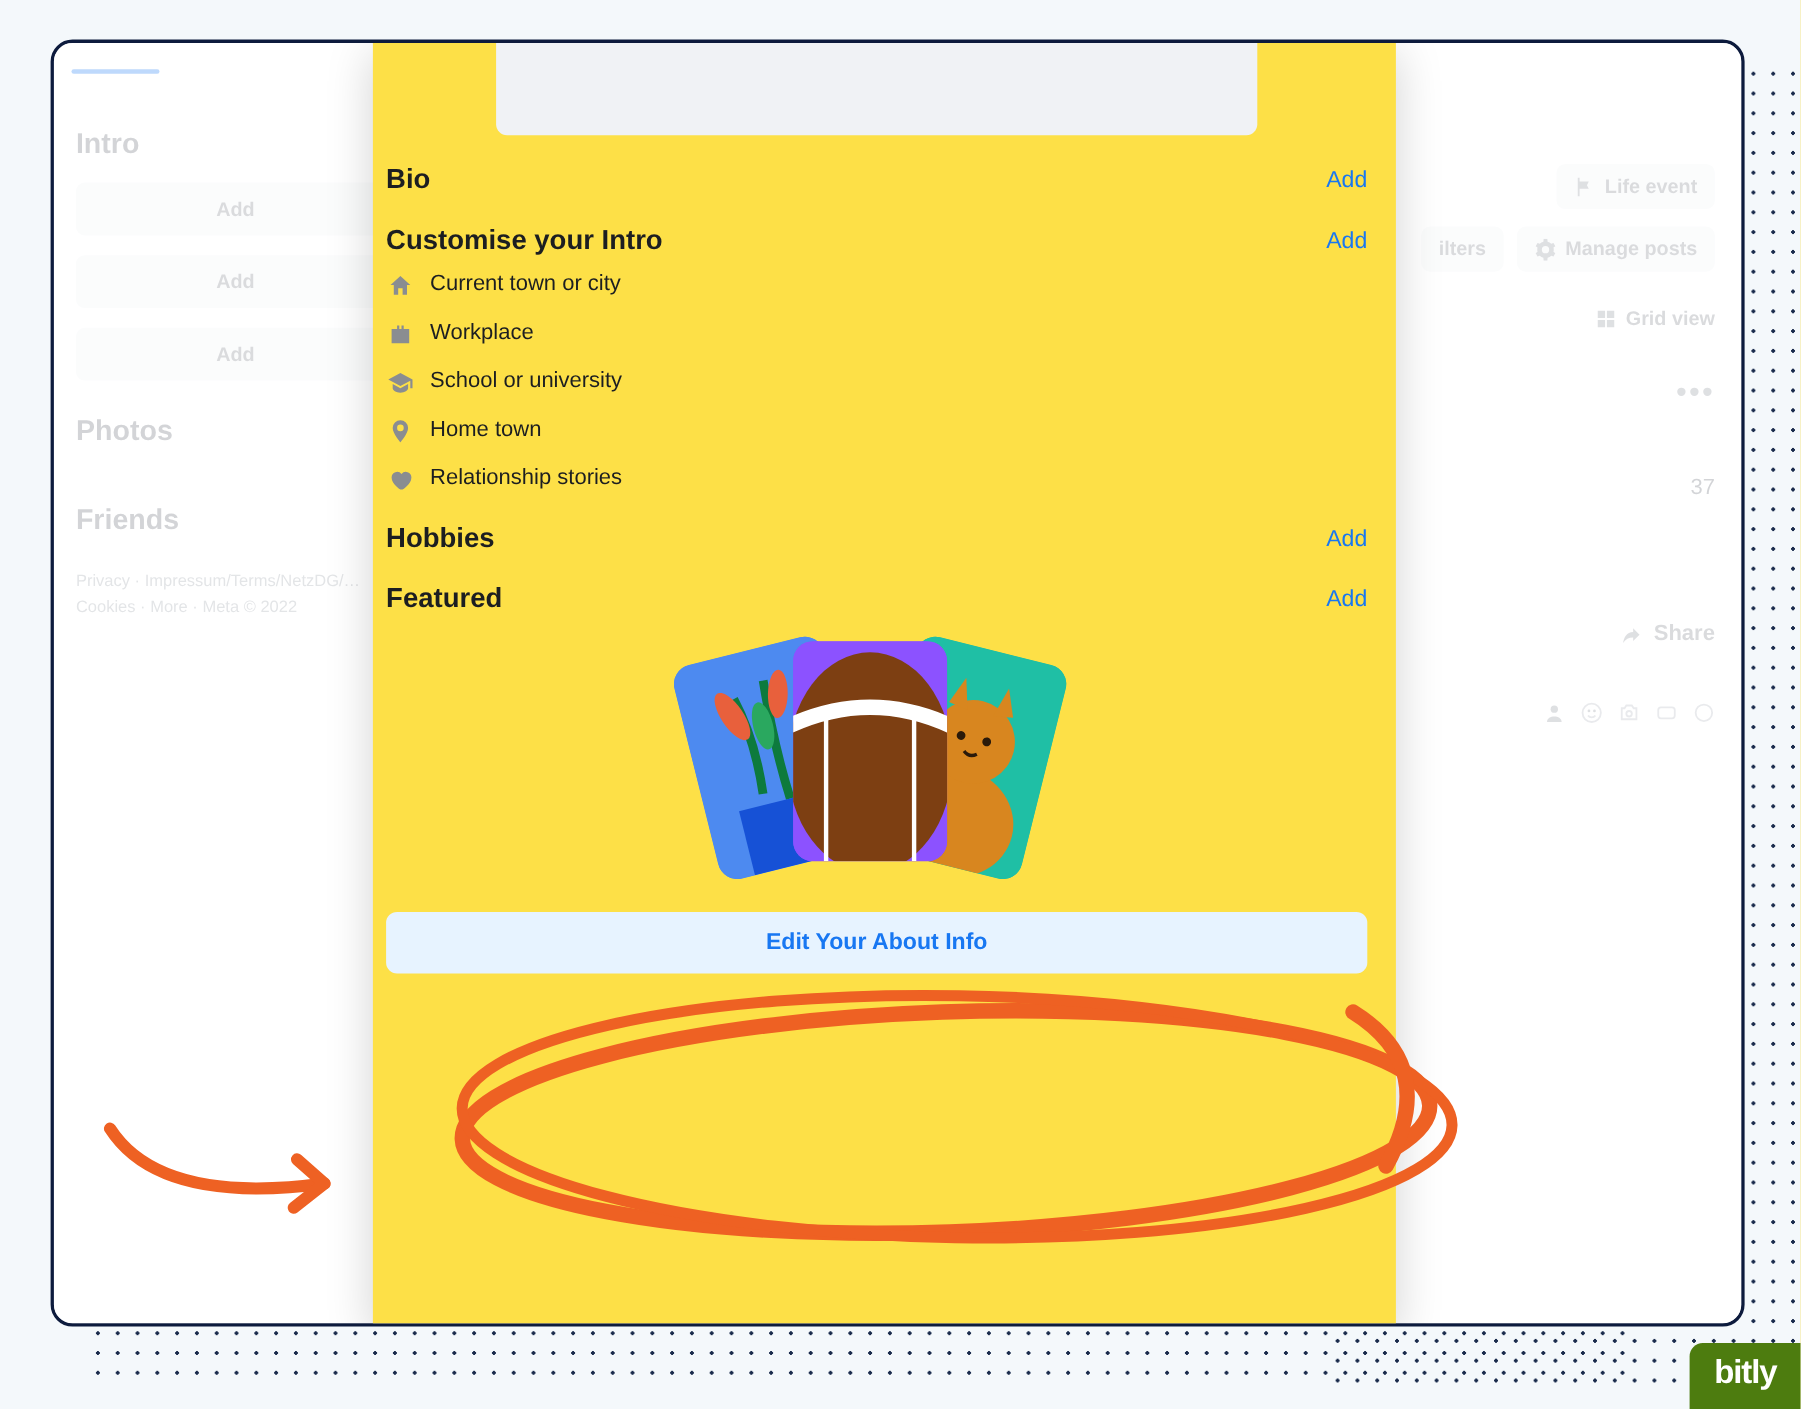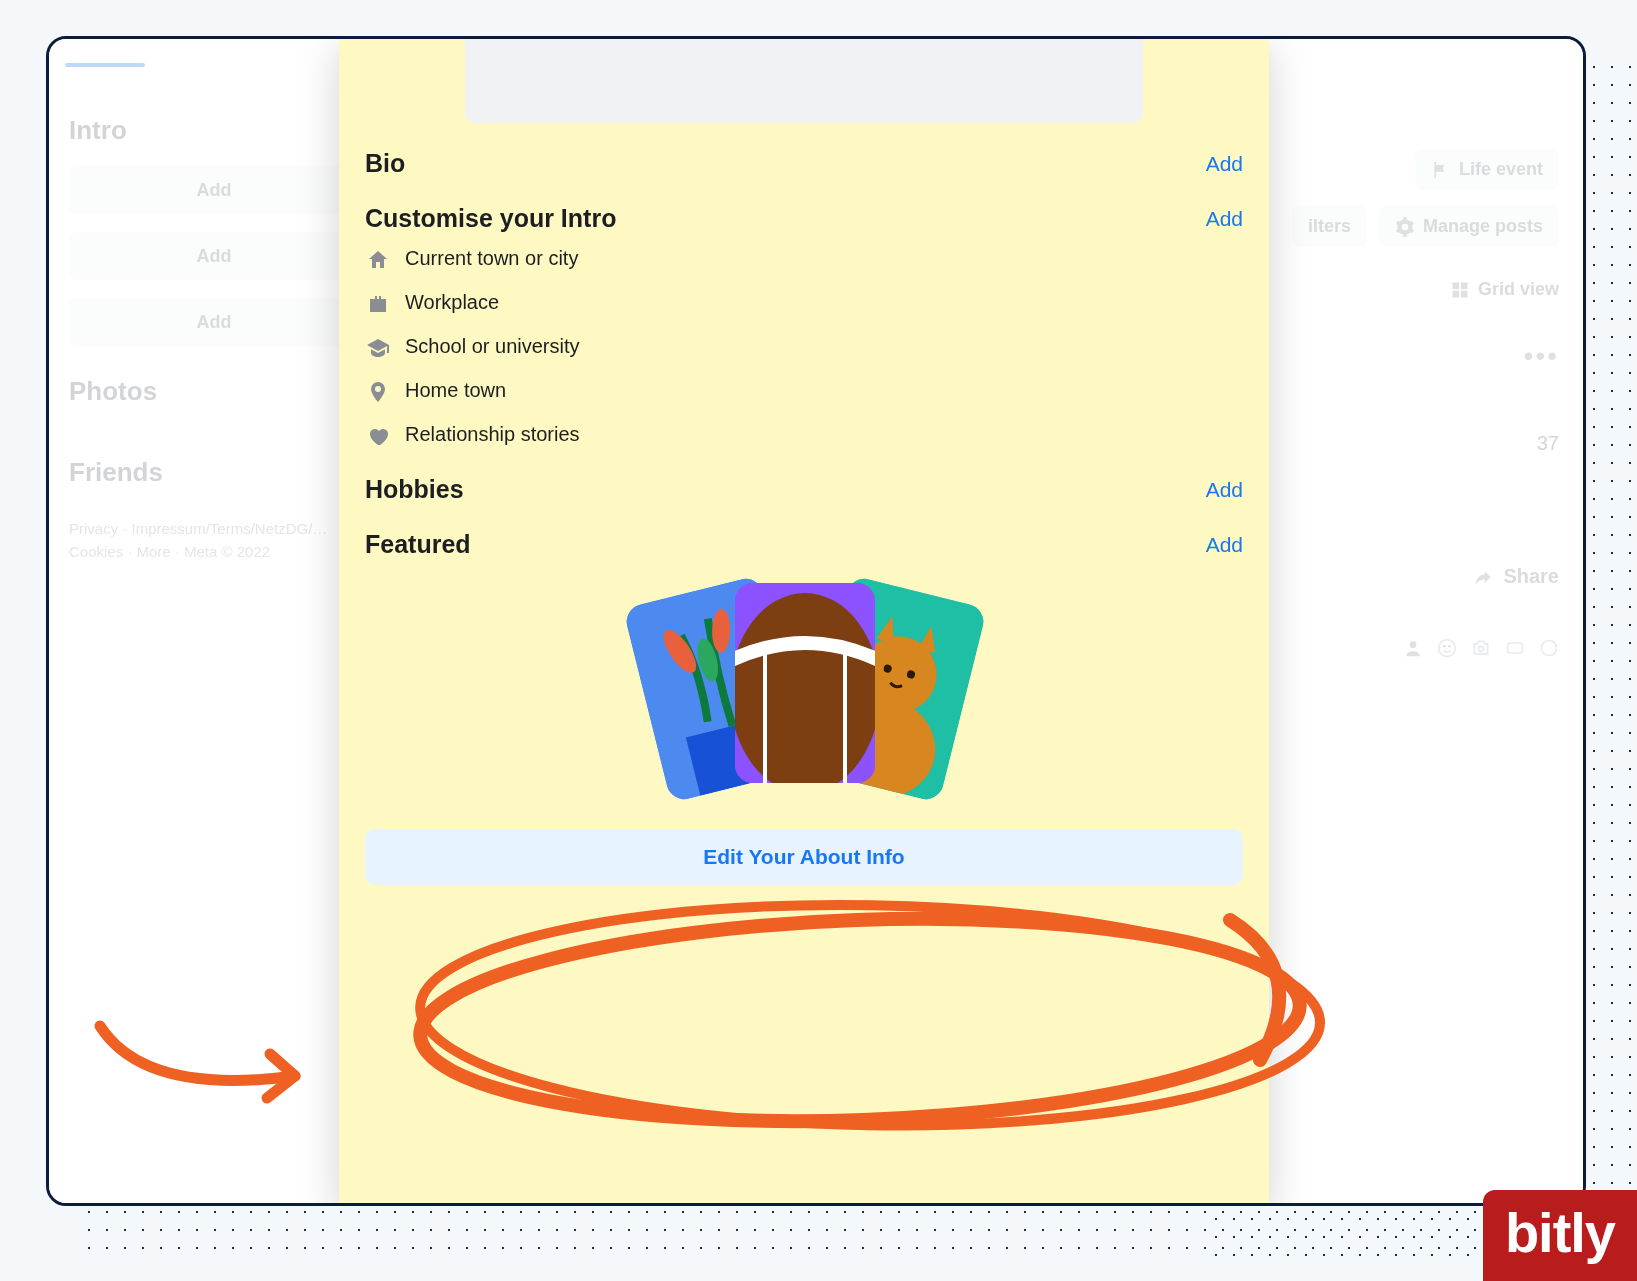--- a/index.html
+++ b/index.html
@@ -122,24 +122,24 @@
   .share-row { display:flex;align-items:center;justify-content:flex-end;gap:10px;font-weight:600;font-size:20px;color:#7a7f87;margin-top:110px;}
   .reaction-row { display:flex;align-items:center;justify-content:flex-end;gap:14px;font-size:22px;color:#b0b5bd;margin-top:50px;}
 
   
   .modal {
     position: absolute;
     top: 0;
     left: 290px;
     width: 930px;
     height: 1170px;
-    background: #fef9c3;
+    background: #fde047;
     z-index: 10;
     box-shadow: 0 8px 40px rgba(0,0,0,0.18);
-    padding: 0 26px 26px 26px;
+    padding: 0 26px 26px 12px;
     overflow: hidden;
   }
   .gray-header {
     background: #f0f2f5;
     border-radius: 0 0 10px 10px;
     height: 84px;
     margin: 0 100px 26px 100px;
   }
   .section { margin-bottom: 26px; }
   .section-head {
@@ -241,24 +241,24 @@
     height: 120px;
     z-index: 60;
     pointer-events: none;
   }
 
   
   .bitly {
     position: absolute;
     right: 0;
     bottom: 0;
-    background: #b91c1c;
+    background: #4d7c0f;
     color: #fff;
     font-weight: 800;
-    font-size: 56px;
+    font-size: 30px;
     padding: 10px 22px 16px 22px;
     border-radius: 12px 0 0 0;
     z-index: 100;
     font-family: Arial, sans-serif;
     letter-spacing: -1px;
   }
 
   .icon-mini { width:20px;height:20px;fill:#8a8f98; }
 </style>
 </head>

